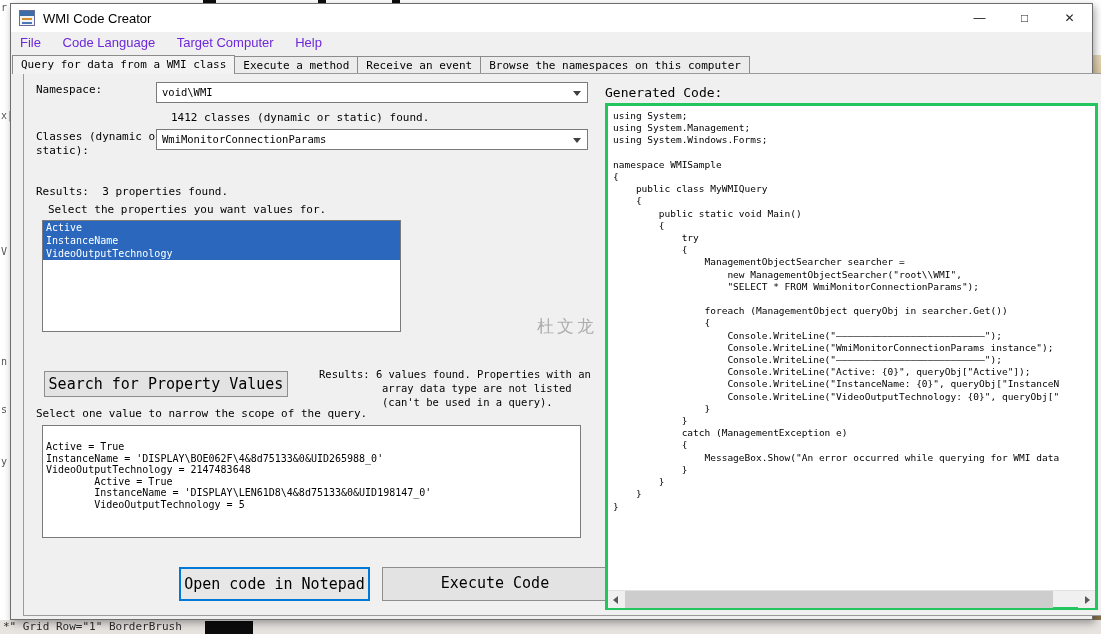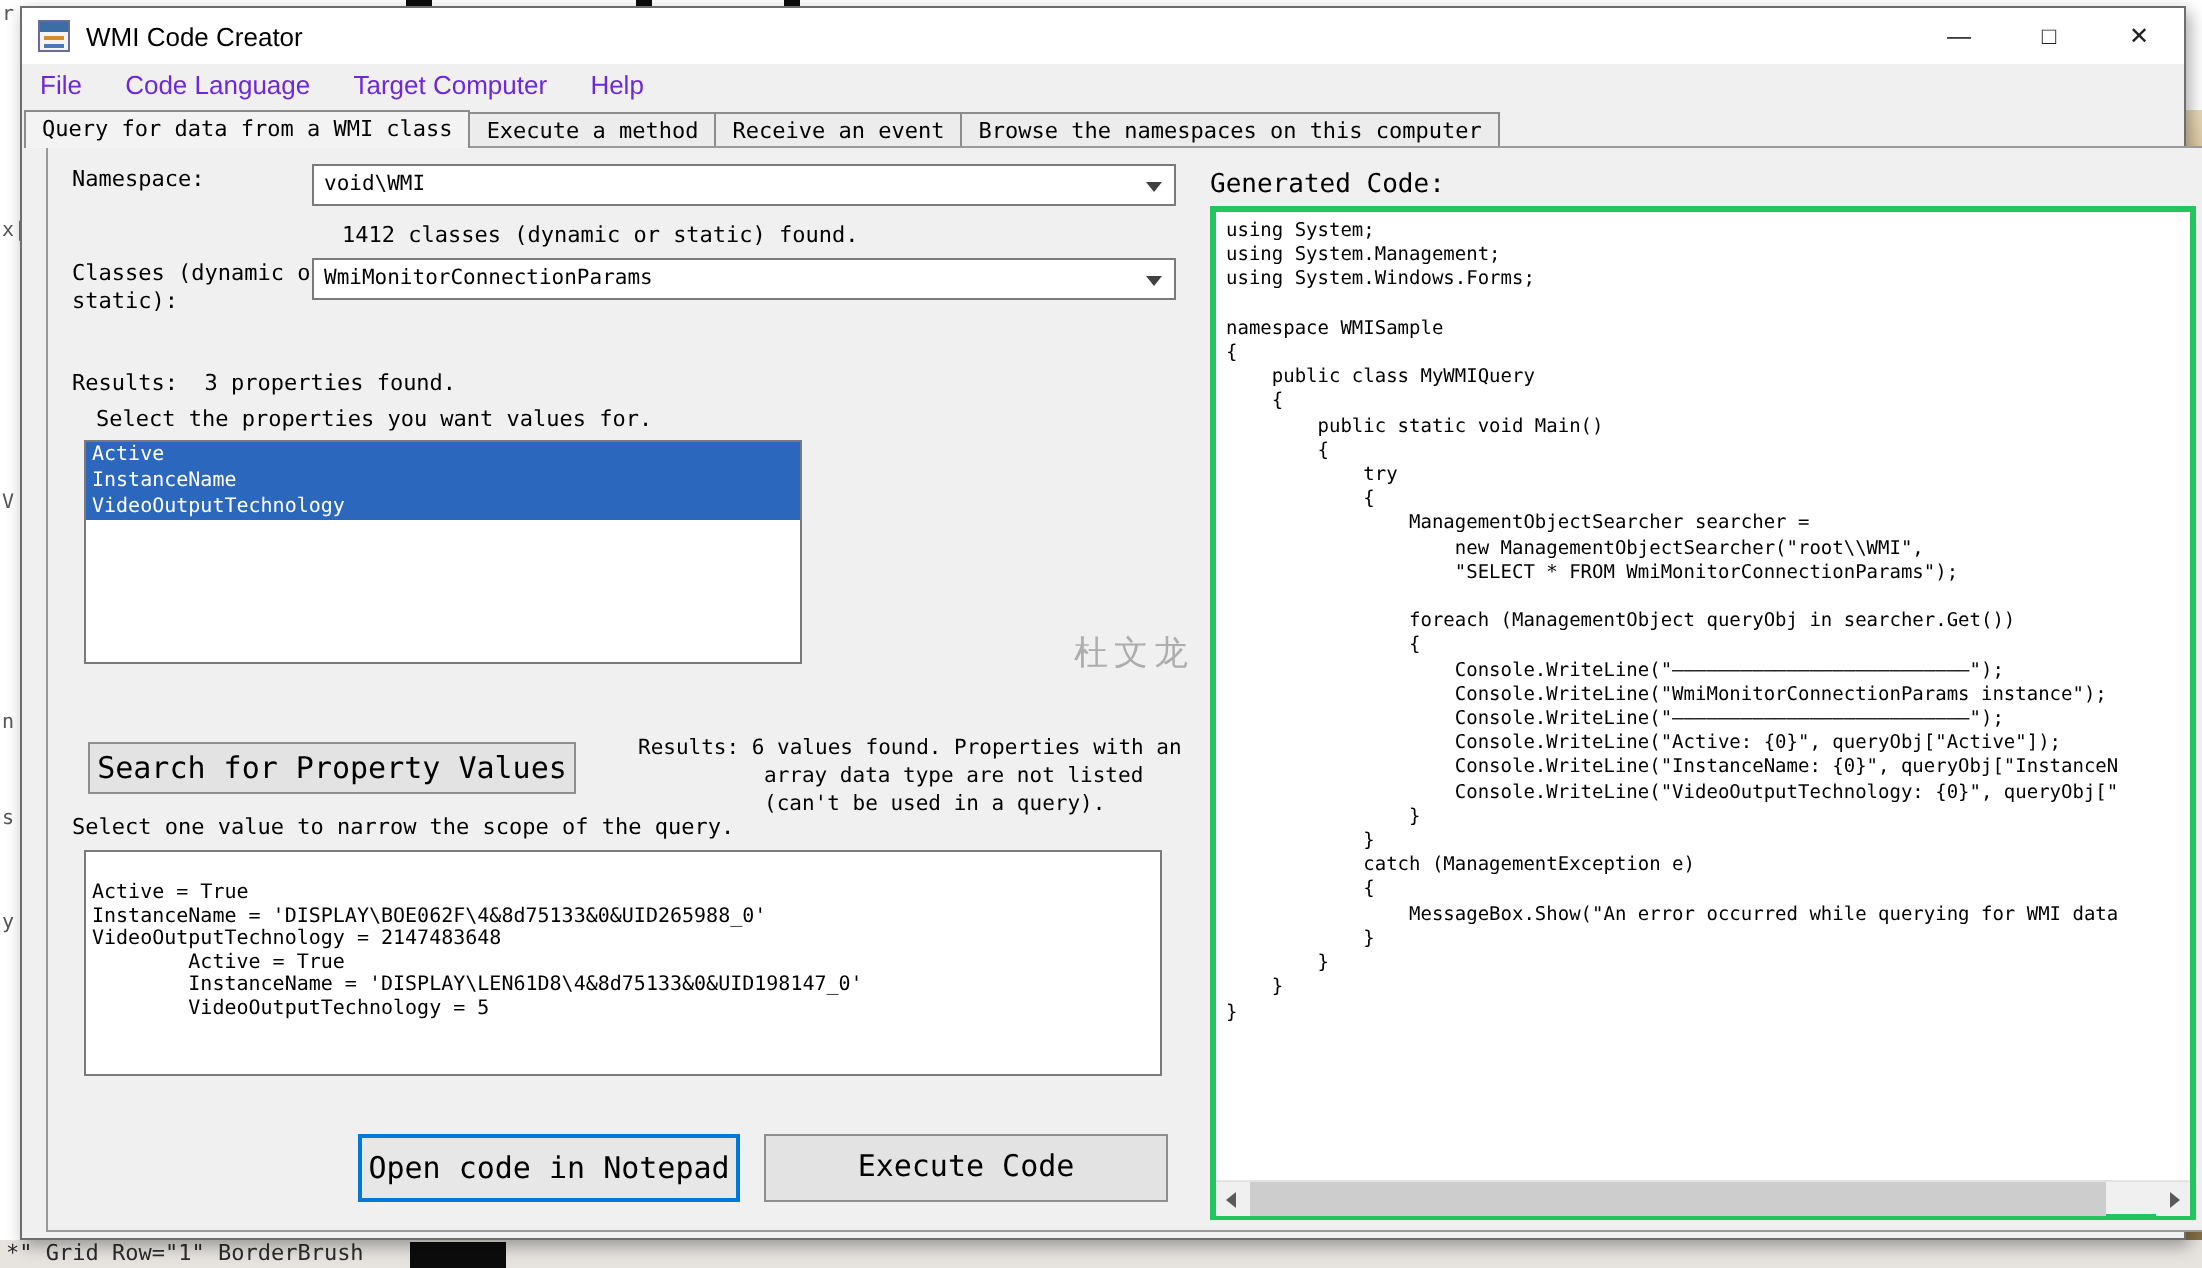--- a/index.html
+++ b/index.html
@@ -161,21 +161,21 @@
       <div class="listbox" id="values-list" style="left:18px;top:351px;width:539px;height:113px;">
         <div class="val-row">Active = True</div>
         <div class="val-row">InstanceName = 'DISPLAY\BOE062F\4&amp;8d75133&amp;0&amp;UID265988_0'</div>
         <div class="val-row">VideoOutputTechnology = 2147483648</div>
         <div class="val-row">        Active = True</div>
         <div class="val-row">        InstanceName = 'DISPLAY\LEN61D8\4&amp;8d75133&amp;0&amp;UID198147_0'</div>
         <div class="val-row">        VideoOutputTechnology = 5</div>
       </div>
 
       <div class="btn btn-big focused" style="left:155px;top:493px;width:191px;height:34px;">Open code in Notepad</div>
-      <div class="btn btn-big" style="left:358px;top:493px;width:202px;height:34px;">Execute Code</div>
+      <div class="btn btn-big" style="left:358px;top:493px;width:226px;height:34px;">Execute Code</div>
 
       <span class="lbl" style="left:581px;top:11px;font-size:13px;">Generated Code:</span>
 
       <div class="codebox">
         <pre>using System;
 using System.Management;
 using System.Windows.Forms;
 
 namespace WMISample
 {

